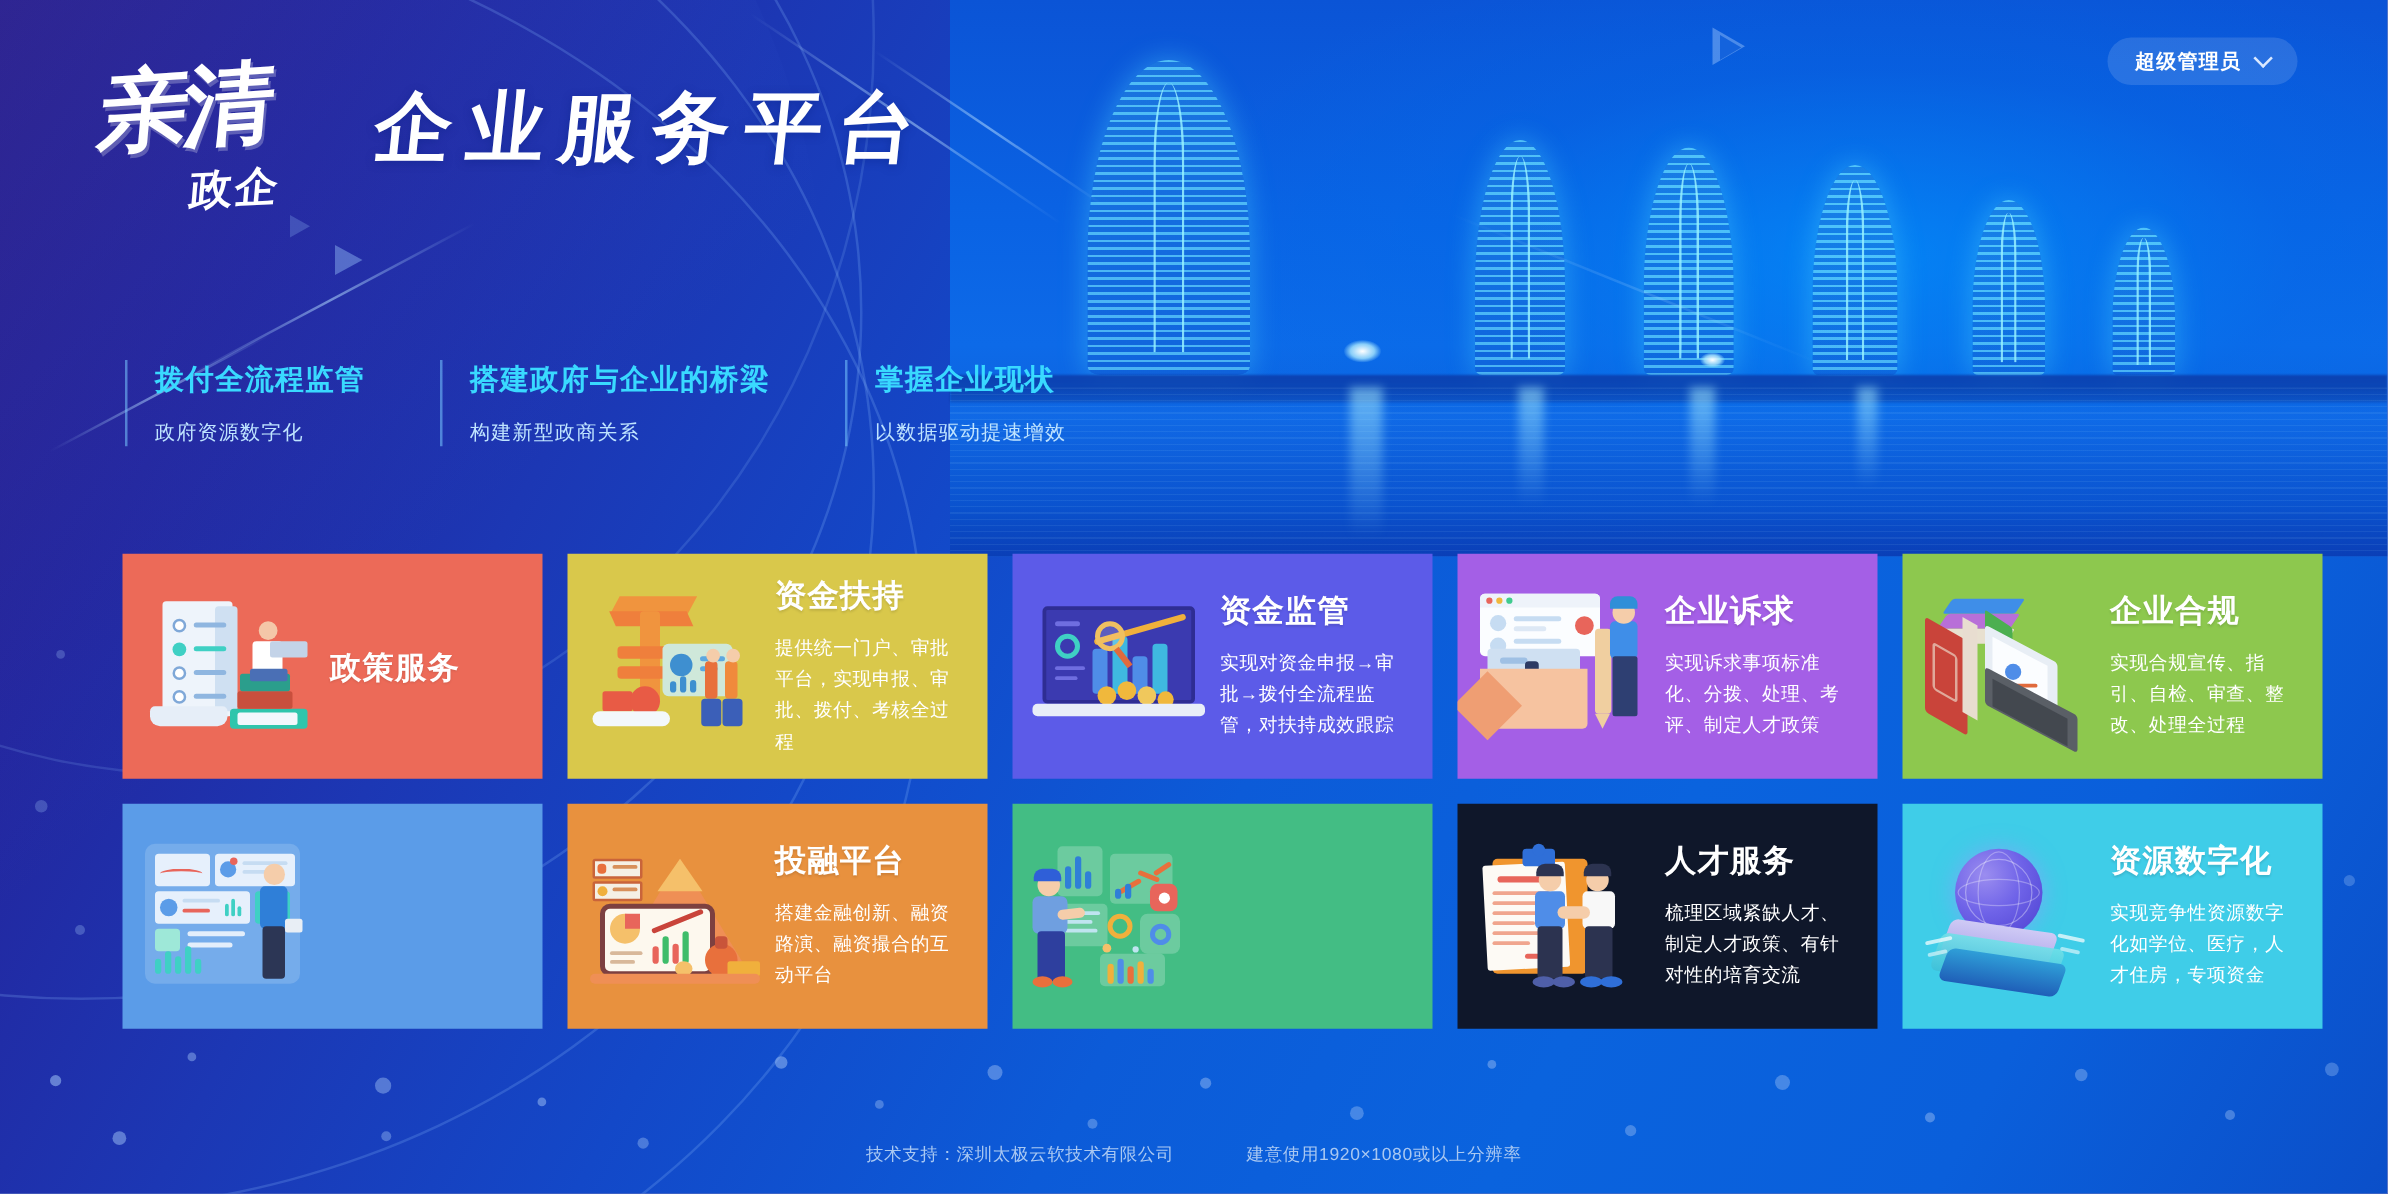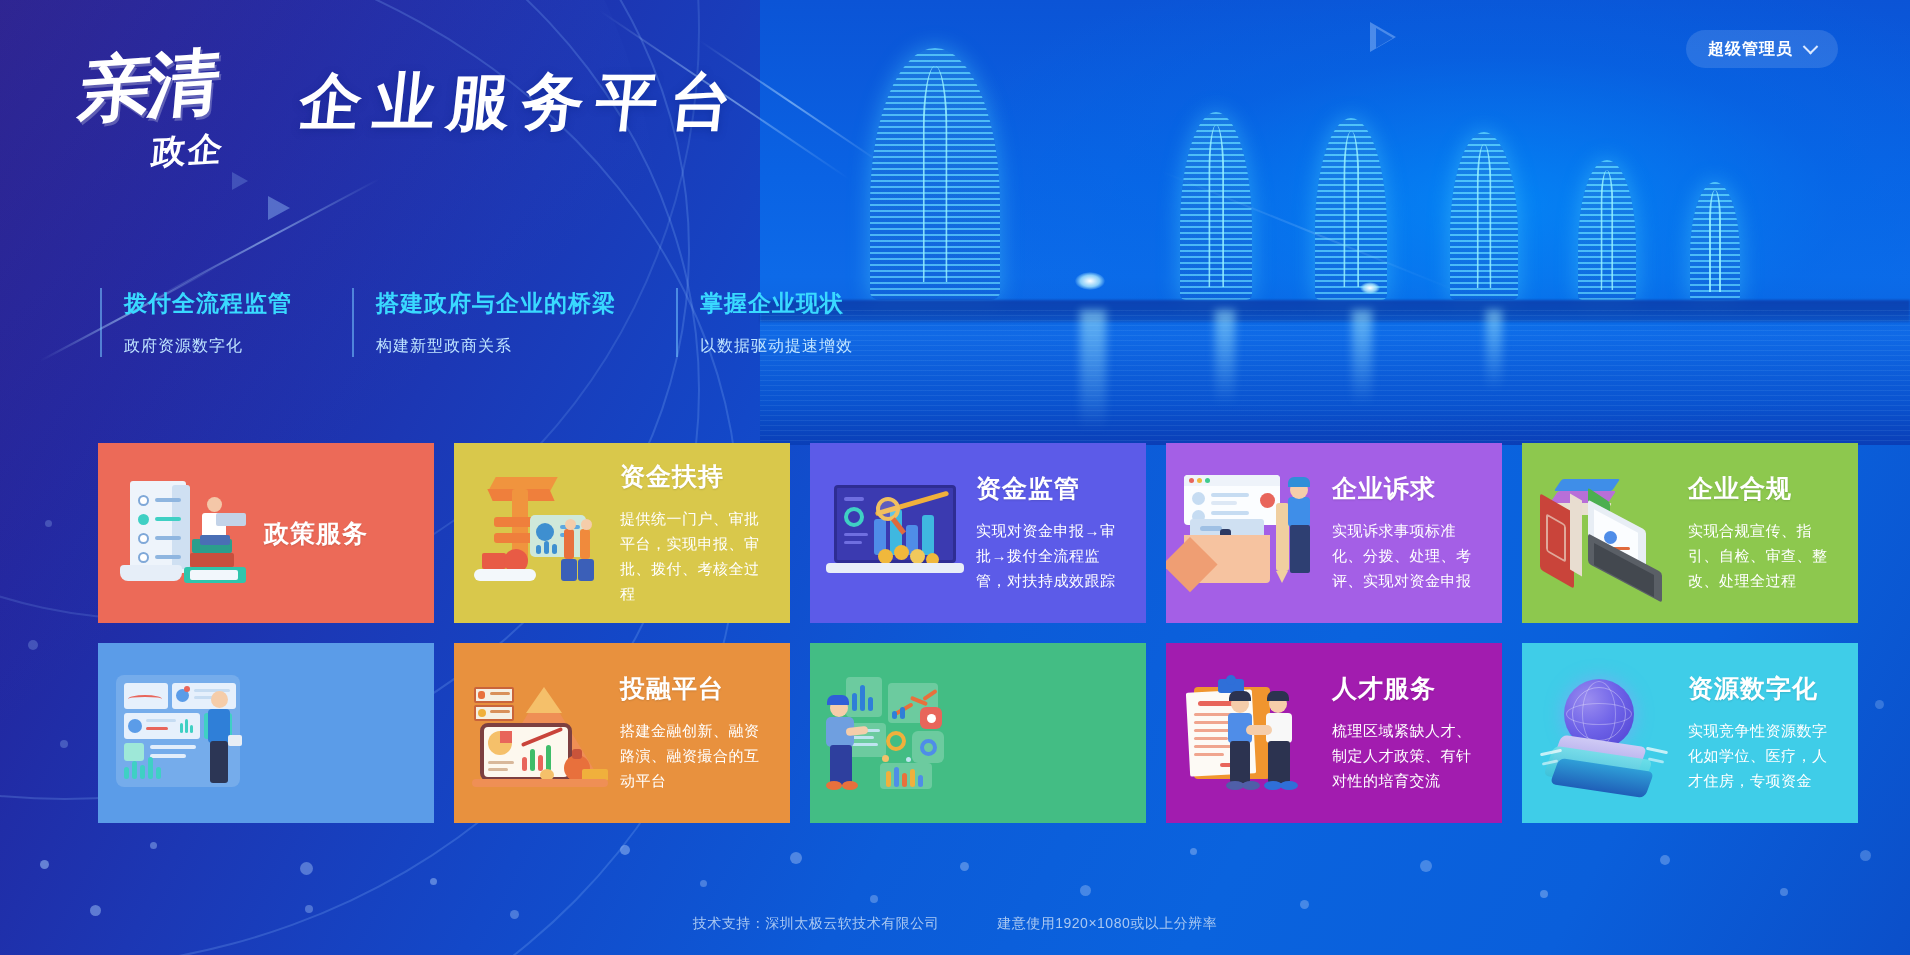--- a/index.html
+++ b/index.html
@@ -466,21 +466,21 @@
         <div class="ill" style="left:10px; top:64px; width:50px; height:50px; background:#ef9e73; transform:rotate(45deg) scale(.78); transform-origin:top left;"></div>
         <div class="ill ill-rect" style="left:96px; top:30px; width:13px; height:68px; background:#f0cfa0; border-radius:3px;"></div>
         <div class="ill" style="left:96px; top:98px; width:0;height:0;border-left:6.5px solid transparent;border-right:6.5px solid transparent;border-top:12px solid #f0cfa0;"></div>
         <div class="ill ill-rect" style="left:108px;top:24px; width:22px; height:30px; background:#3f8ee8; border-radius:4px;"></div>
         <div class="ill ill-rect" style="left:110px;top:52px; width:20px; height:48px; background:#2e3f72; border-radius:2px;"></div>
         <div class="ill ill-circle" style="left:110px;top:8px;  width:18px; height:18px; background:#f5cdaa;"></div>
         <div class="ill" style="left:108px;top:4px;  width:22px; height:10px; background:#2f8fd8; border-radius:6px 6px 0 0;"></div>
       </div>
       <div class="card-text">
         <div class="card-title">企业诉求</div>
-        <div class="card-desc">实现诉求事项标准化、分拨、处理、考评、实现对资金申报</div>
+        <div class="card-desc">实现诉求事项标准化、分拨、处理、考评、制定人才政策</div>
       </div>
     </div>
 
     <div class="card" style="background: rgb(141, 200, 78);">
       <div class="card-illus">
         <div class="ill" style="left:22px; top:6px;  width:58px; height:12px; background:#3f8ee8; transform:skewX(-34deg); border-radius:2px;"></div>
         <div class="ill" style="left:18px; top:18px; width:58px; height:12px; background:#b86fd8; transform:skewX(-34deg); border-radius:2px;"></div>
         <div class="ill" style="left:14px; top:30px; width:58px; height:12px; background:#e8e0d0; transform:skewX(-34deg); border-radius:2px;"></div>
         <div class="ill" style="left:52px; top:22px; width:22px; height:56px; background:#4caf50; transform:skewY(34deg); border-radius:2px;"></div>
         <div class="ill" style="left:4px;  top:30px; width:34px; height:76px; background:#c9443a; transform:skewY(30deg); border-radius:3px;"></div>
@@ -598,21 +598,21 @@
         <div class="ill ill-rect" style="left:2px;  top:44px; width:28px; height:30px; background:#6f9fe0; border-radius:5px;"></div>
         <div class="ill ill-rect" style="left:6px;  top:72px; width:22px; height:40px; background:#2e3f9e;"></div>
         <div class="ill ill-circle" style="left:6px;  top:26px; width:18px; height:18px; background:#f5cdaa;"></div>
         <div class="ill" style="left:3px;  top:22px; width:22px; height:10px; background:#2f5fd8; border-radius:7px 7px 0 0;"></div>
         <div class="ill ill-rect" style="left:22px; top:54px; width:22px; height:8px; background:#f5cdaa; border-radius:4px; transform:rotate(-6deg);"></div>
         <div class="ill ill-circle" style="left:2px;  top:108px; width:16px; height:9px; background:#e8703c;"></div>
         <div class="ill ill-circle" style="left:18px; top:108px; width:16px; height:9px; background:#e8703c;"></div>
       </div>
     </div>
 
-    <div class="card" style="background: #a21caf;">
+    <div class="card" style="background: #0f172a;">
       <div class="card-illus">
         <div class="ill ill-rect" style="left:14px; top:14px; width:76px; height:92px; background:#f0952e; border-radius:4px;"></div>
         <div class="ill ill-rect" style="left:8px;  top:18px; width:66px; height:84px; background:#fdfaf5; border-radius:2px; transform:rotate(-3deg);"></div>
         <div class="ill ill-rect" style="left:38px; top:6px;  width:26px; height:14px; background:#2f6fd8; border-radius:3px;"></div>
         <div class="ill ill-circle" style="left:46px; top:2px;  width:10px; height:10px; background:#2f6fd8;"></div>
         <div class="ill ill-rect" style="left:18px; top:28px; width:36px; height:5px; background:#e8655b;"></div>
         <div class="ill ill-rect" style="left:14px; top:40px; width:46px; height:3px; background:#f0a58e;"></div>
         <div class="ill ill-rect" style="left:14px; top:48px; width:40px; height:3px; background:#f0a58e;"></div>
         <div class="ill ill-rect" style="left:14px; top:56px; width:46px; height:3px; background:#f0a58e;"></div>
         <div class="ill ill-rect" style="left:14px; top:64px; width:34px; height:3px; background:#f0a58e;"></div>

